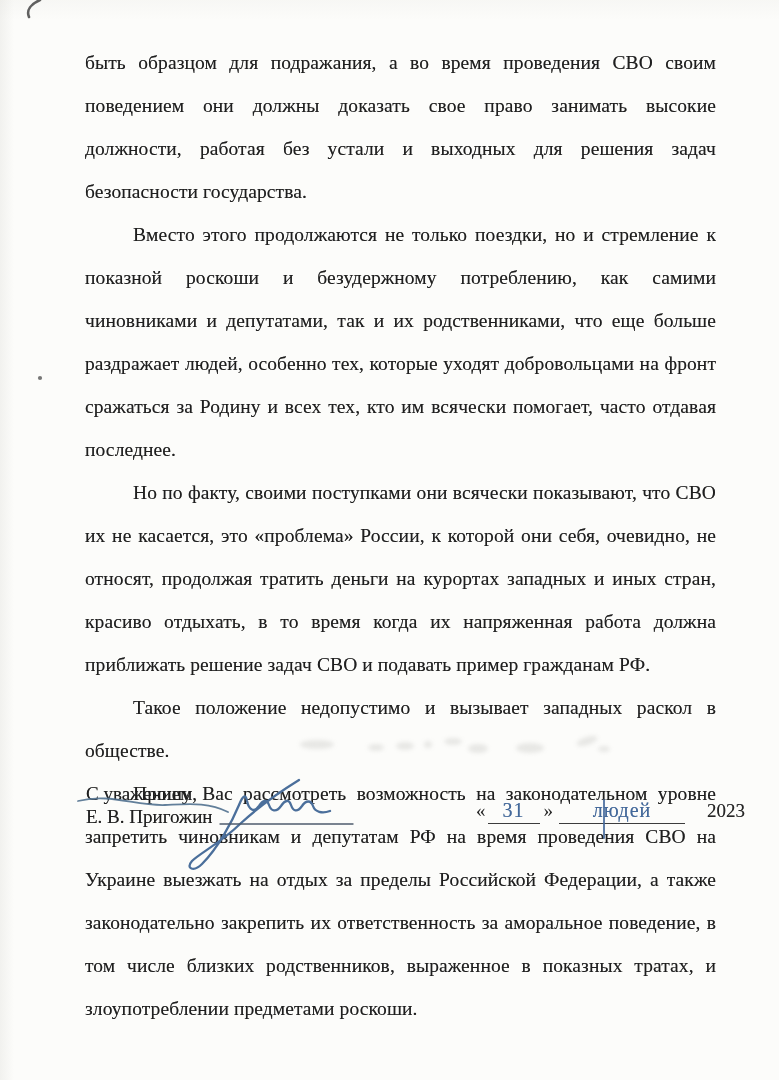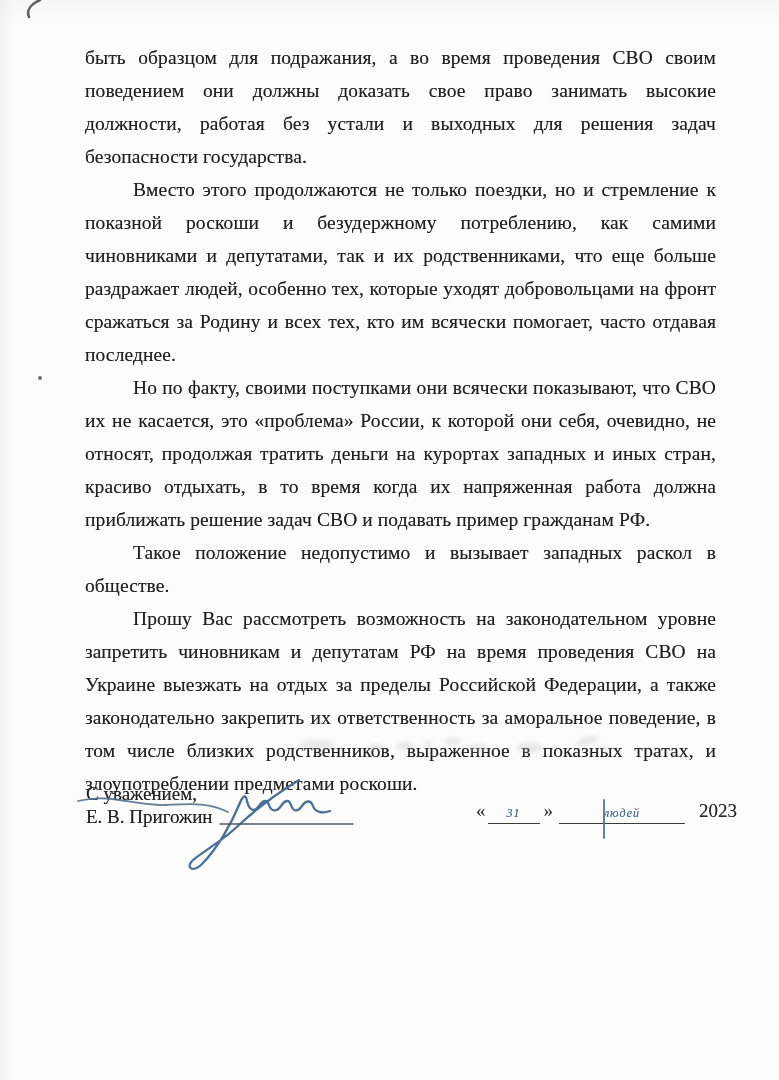--- a/index.html
+++ b/index.html
@@ -19,21 +19,21 @@
     overflow: hidden;
     font-family: "Liberation Serif", "DejaVu Serif", serif;
     color: #1f1f1f;
   }
   .body-text {
     position: absolute;
     left: 85px;
     top: 41px;
     width: 631px;
     font-size: 19.5px;
-    line-height: 33px;
+    line-height: 43px;
     text-align: justify;
     letter-spacing: 0.1px;
     text-shadow: 0 0 0.5px rgba(40,40,40,0.55);
   }
   .body-text p {
     margin: 0;
   }
   .body-text p.indent {
     text-indent: 48px;
   }
@@ -71,29 +71,28 @@
     width: 52px;
     margin-left: 2px;
     margin-right: 4px;
   }
   .slot.month {
     width: 126px;
     margin-left: 6px;
     margin-right: 2px;
   }
   .handwriting {
-    font-style: italic;
     color: #44699a;
-    font-size: 12px;
+    font-size: 20px;
     letter-spacing: 1px;
     text-shadow: 0 0 0.4px rgba(68,105,154,0.6);
   }
   .year {
     padding-bottom: 2px;
-    margin-left: 12px;
+    margin-left: 20px;
     color: #262626;
     text-shadow: 0 0 0.5px rgba(40,40,40,0.55);
   }
   
   .ink-overlay {
     position: absolute;
     left: 0; top: 0;
     width: 779px;
     height: 1080px;
     pointer-events: none;

